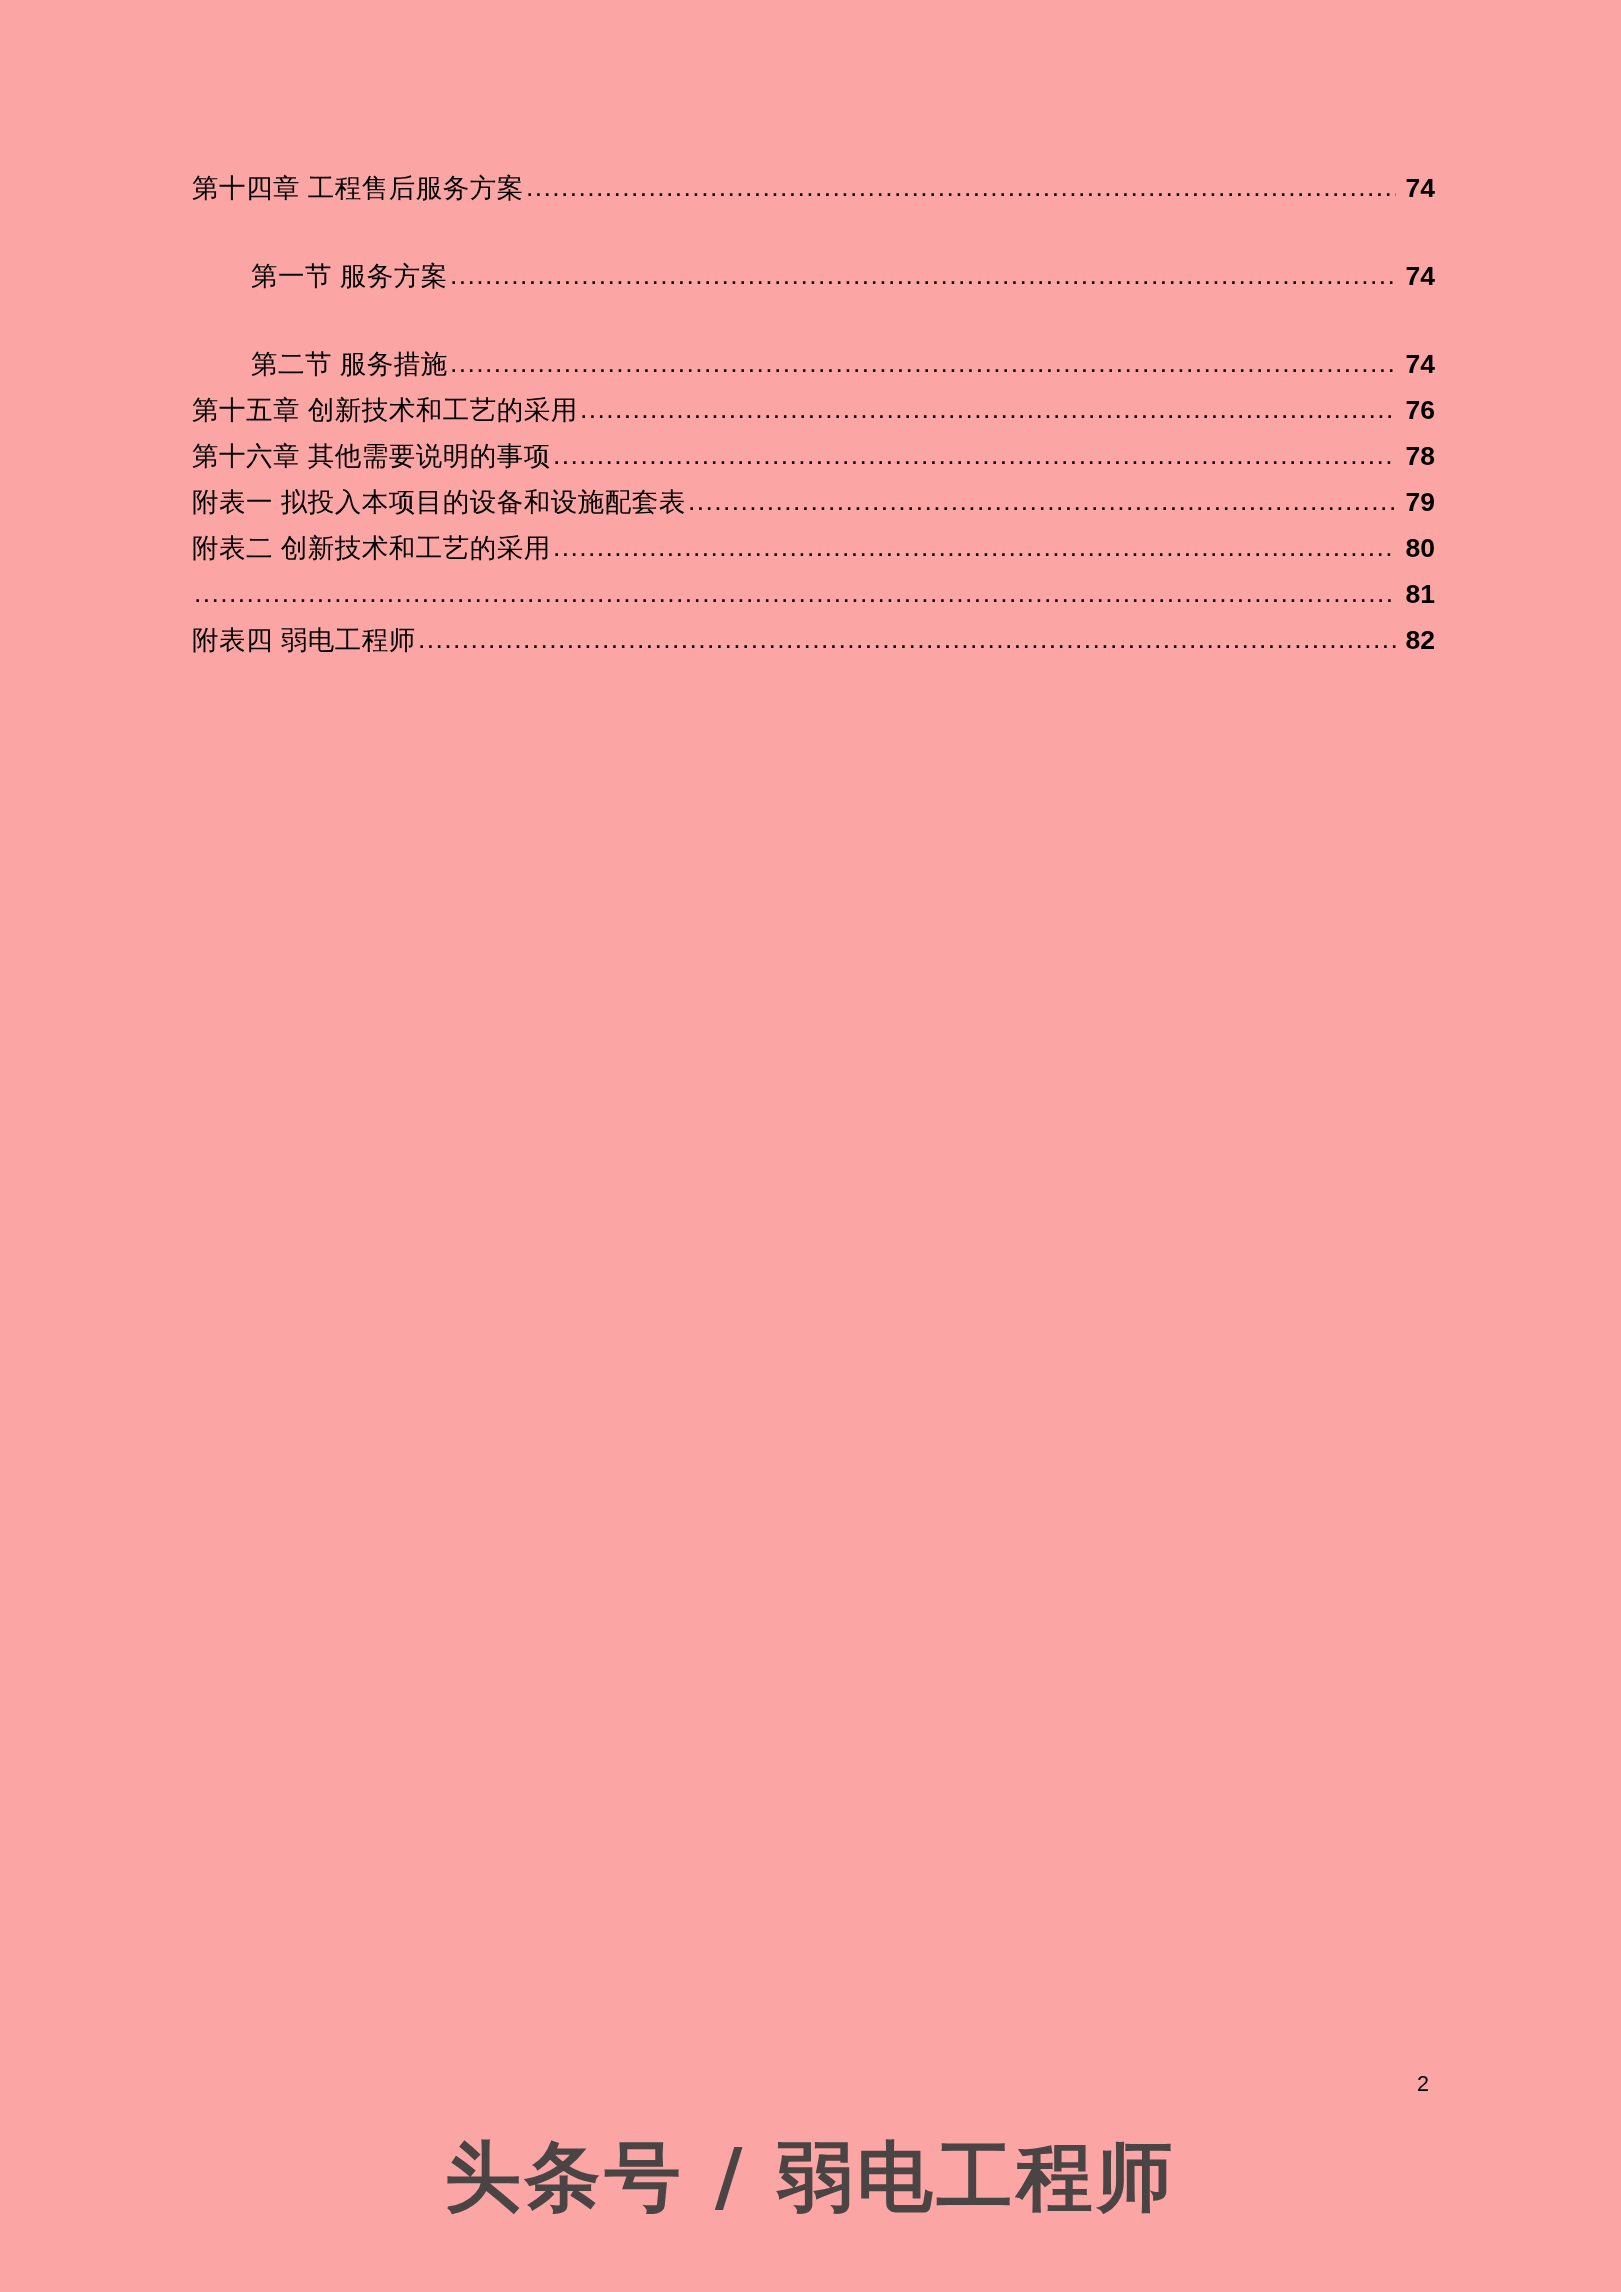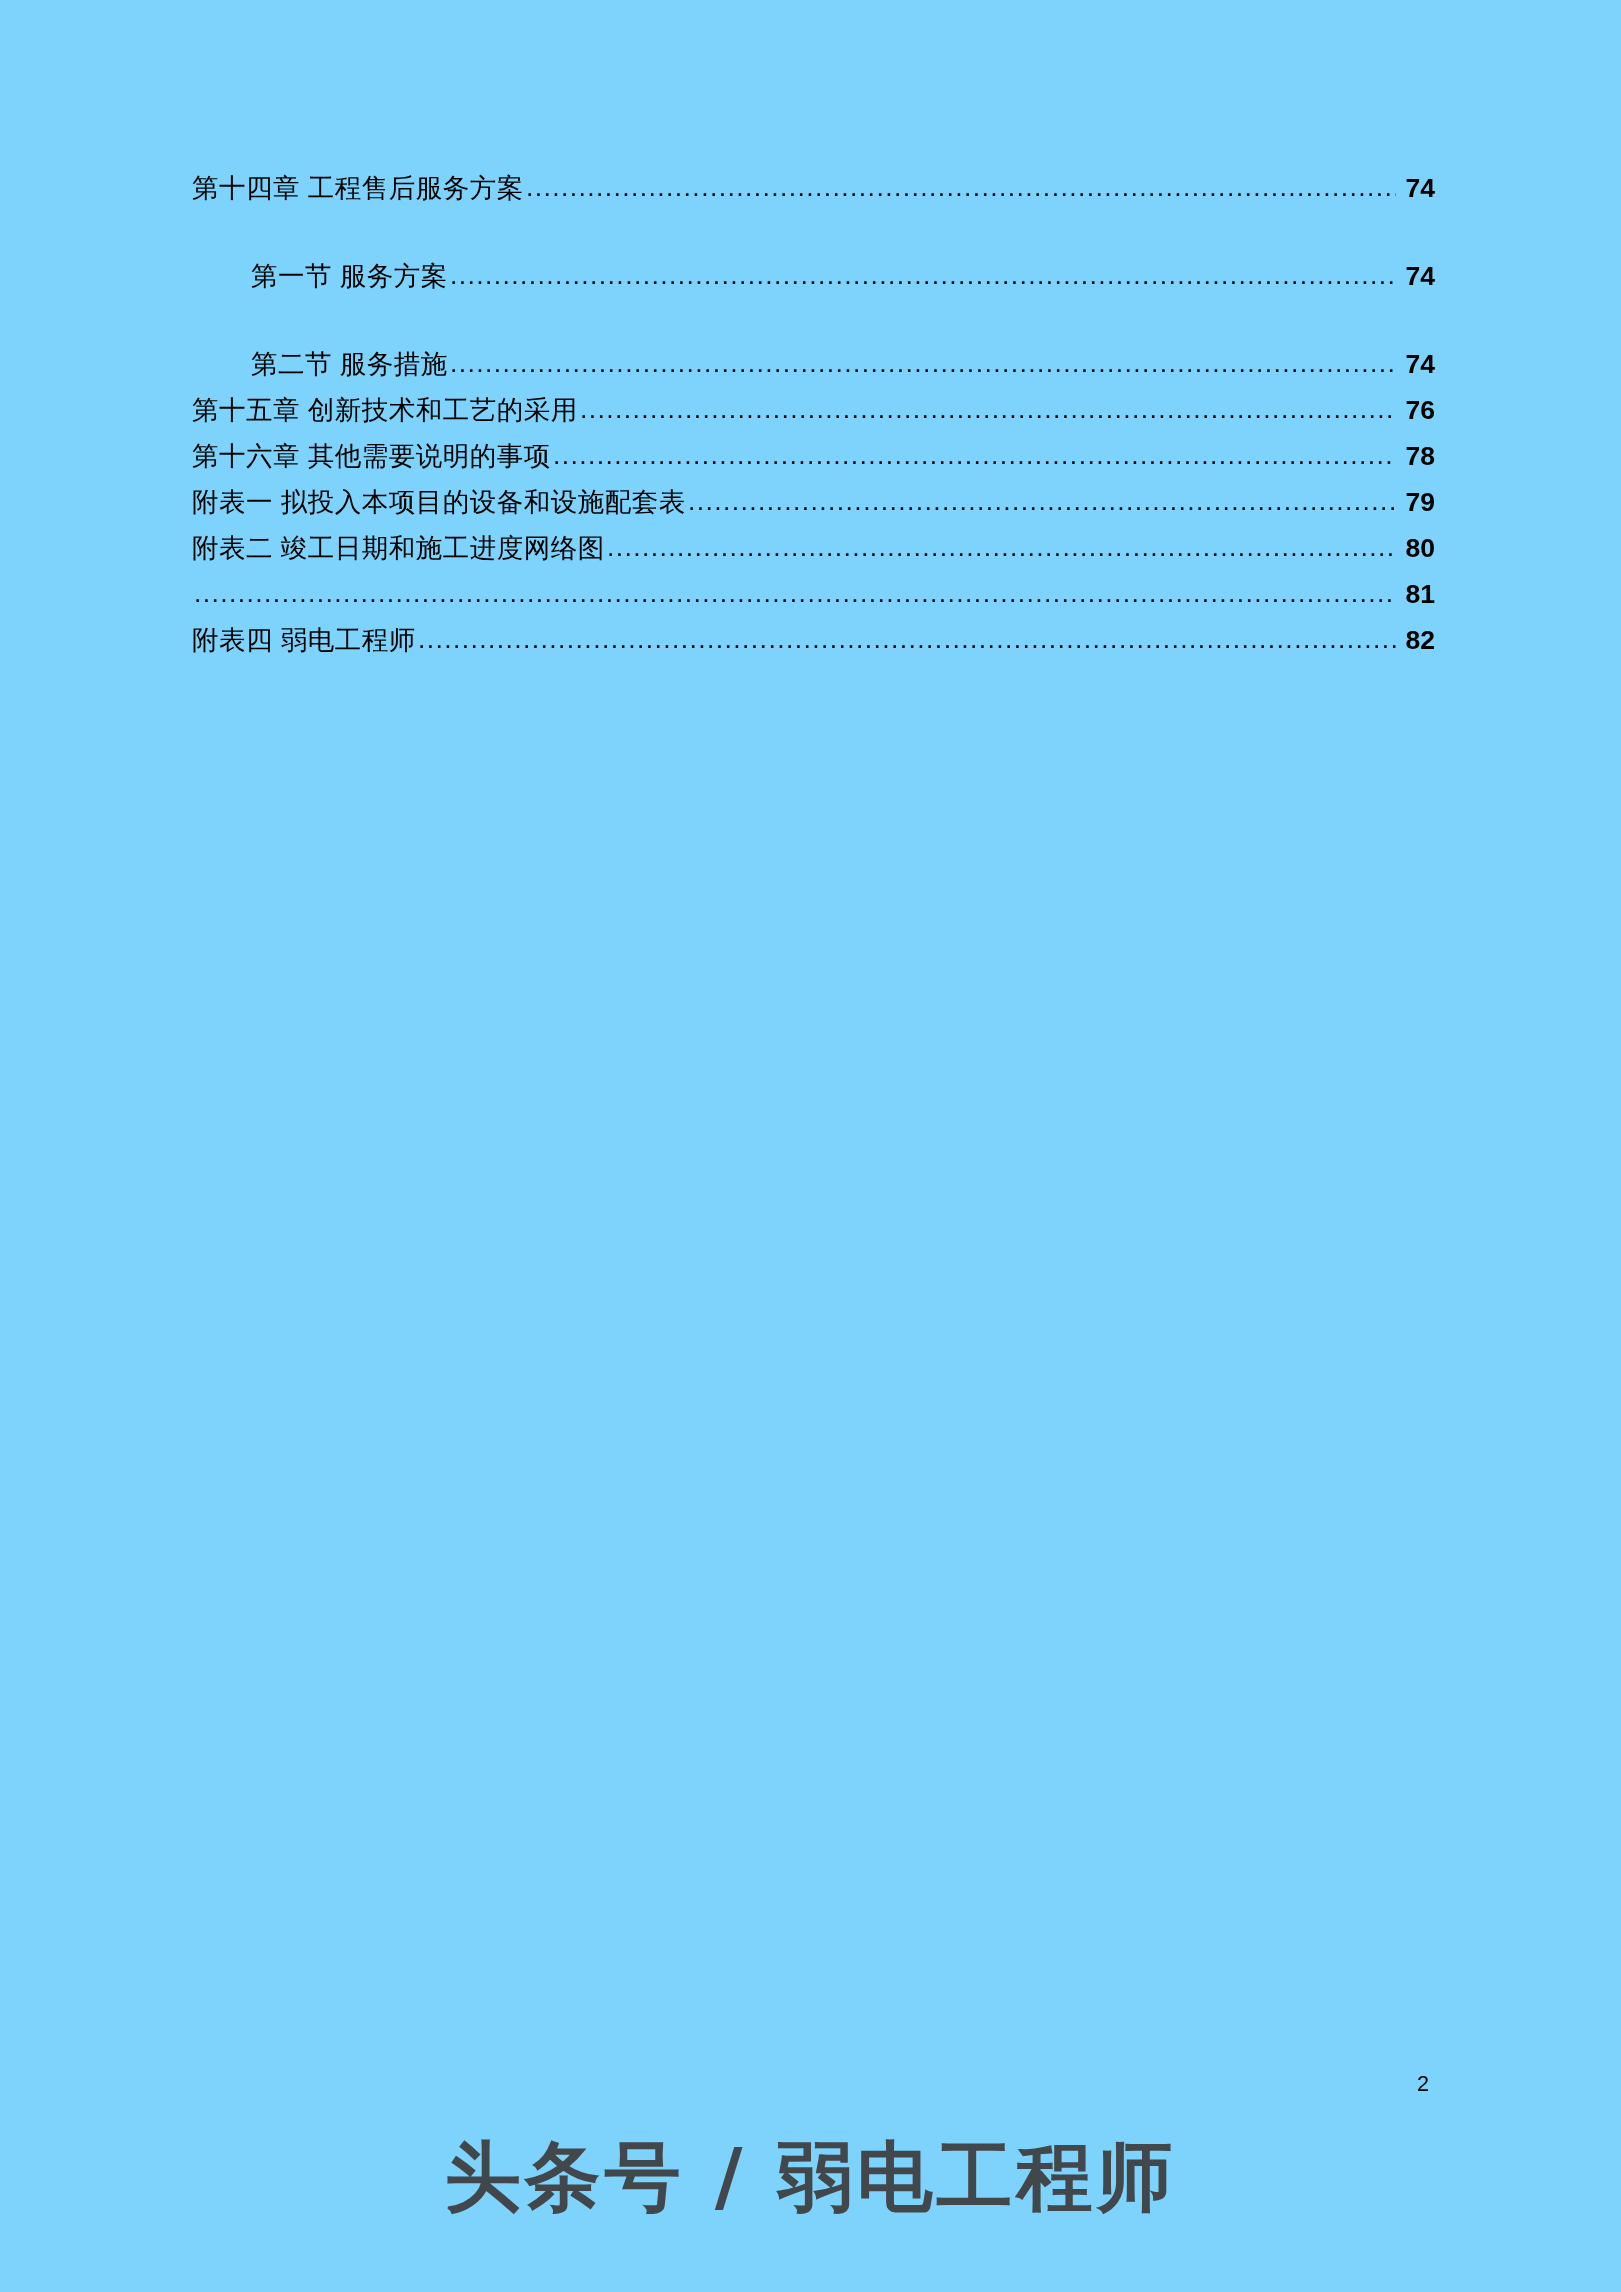--- a/index.html
+++ b/index.html
@@ -7,21 +7,21 @@
     padding: 0;
     background: #ffffff;
   }
   body {
     font-family: "Liberation Sans", sans-serif;
   }
   .page {
     position: relative;
     width: 1621px;
     height: 2293px;
-    background: #7dd3fc;
+    background: #fca5a5;
     overflow: hidden;
   }
   .toc {
     position: absolute;
     left: 192px;
     top: 165px;
     width: 1243px;
   }
   .toc-row {
     display: flex;
@@ -122,21 +122,21 @@
       <span class="toc-page">78</span>
     </div>
 
     <div class="toc-row">
       <span class="toc-label">附表一   拟投入本项目的设备和设施配套表</span>
       <span class="toc-leader"></span>
       <span class="toc-page">79</span>
     </div>
 
     <div class="toc-row">
-      <span class="toc-label">附表二   竣工日期和施工进度网络图</span>
+      <span class="toc-label">附表二   创新技术和工艺的采用</span>
       <span class="toc-leader"></span>
       <span class="toc-page">80</span>
     </div>
 
     <div class="toc-row">
       <span class="toc-leader"></span>
       <span class="toc-page">81</span>
     </div>
 
     <div class="toc-row">

